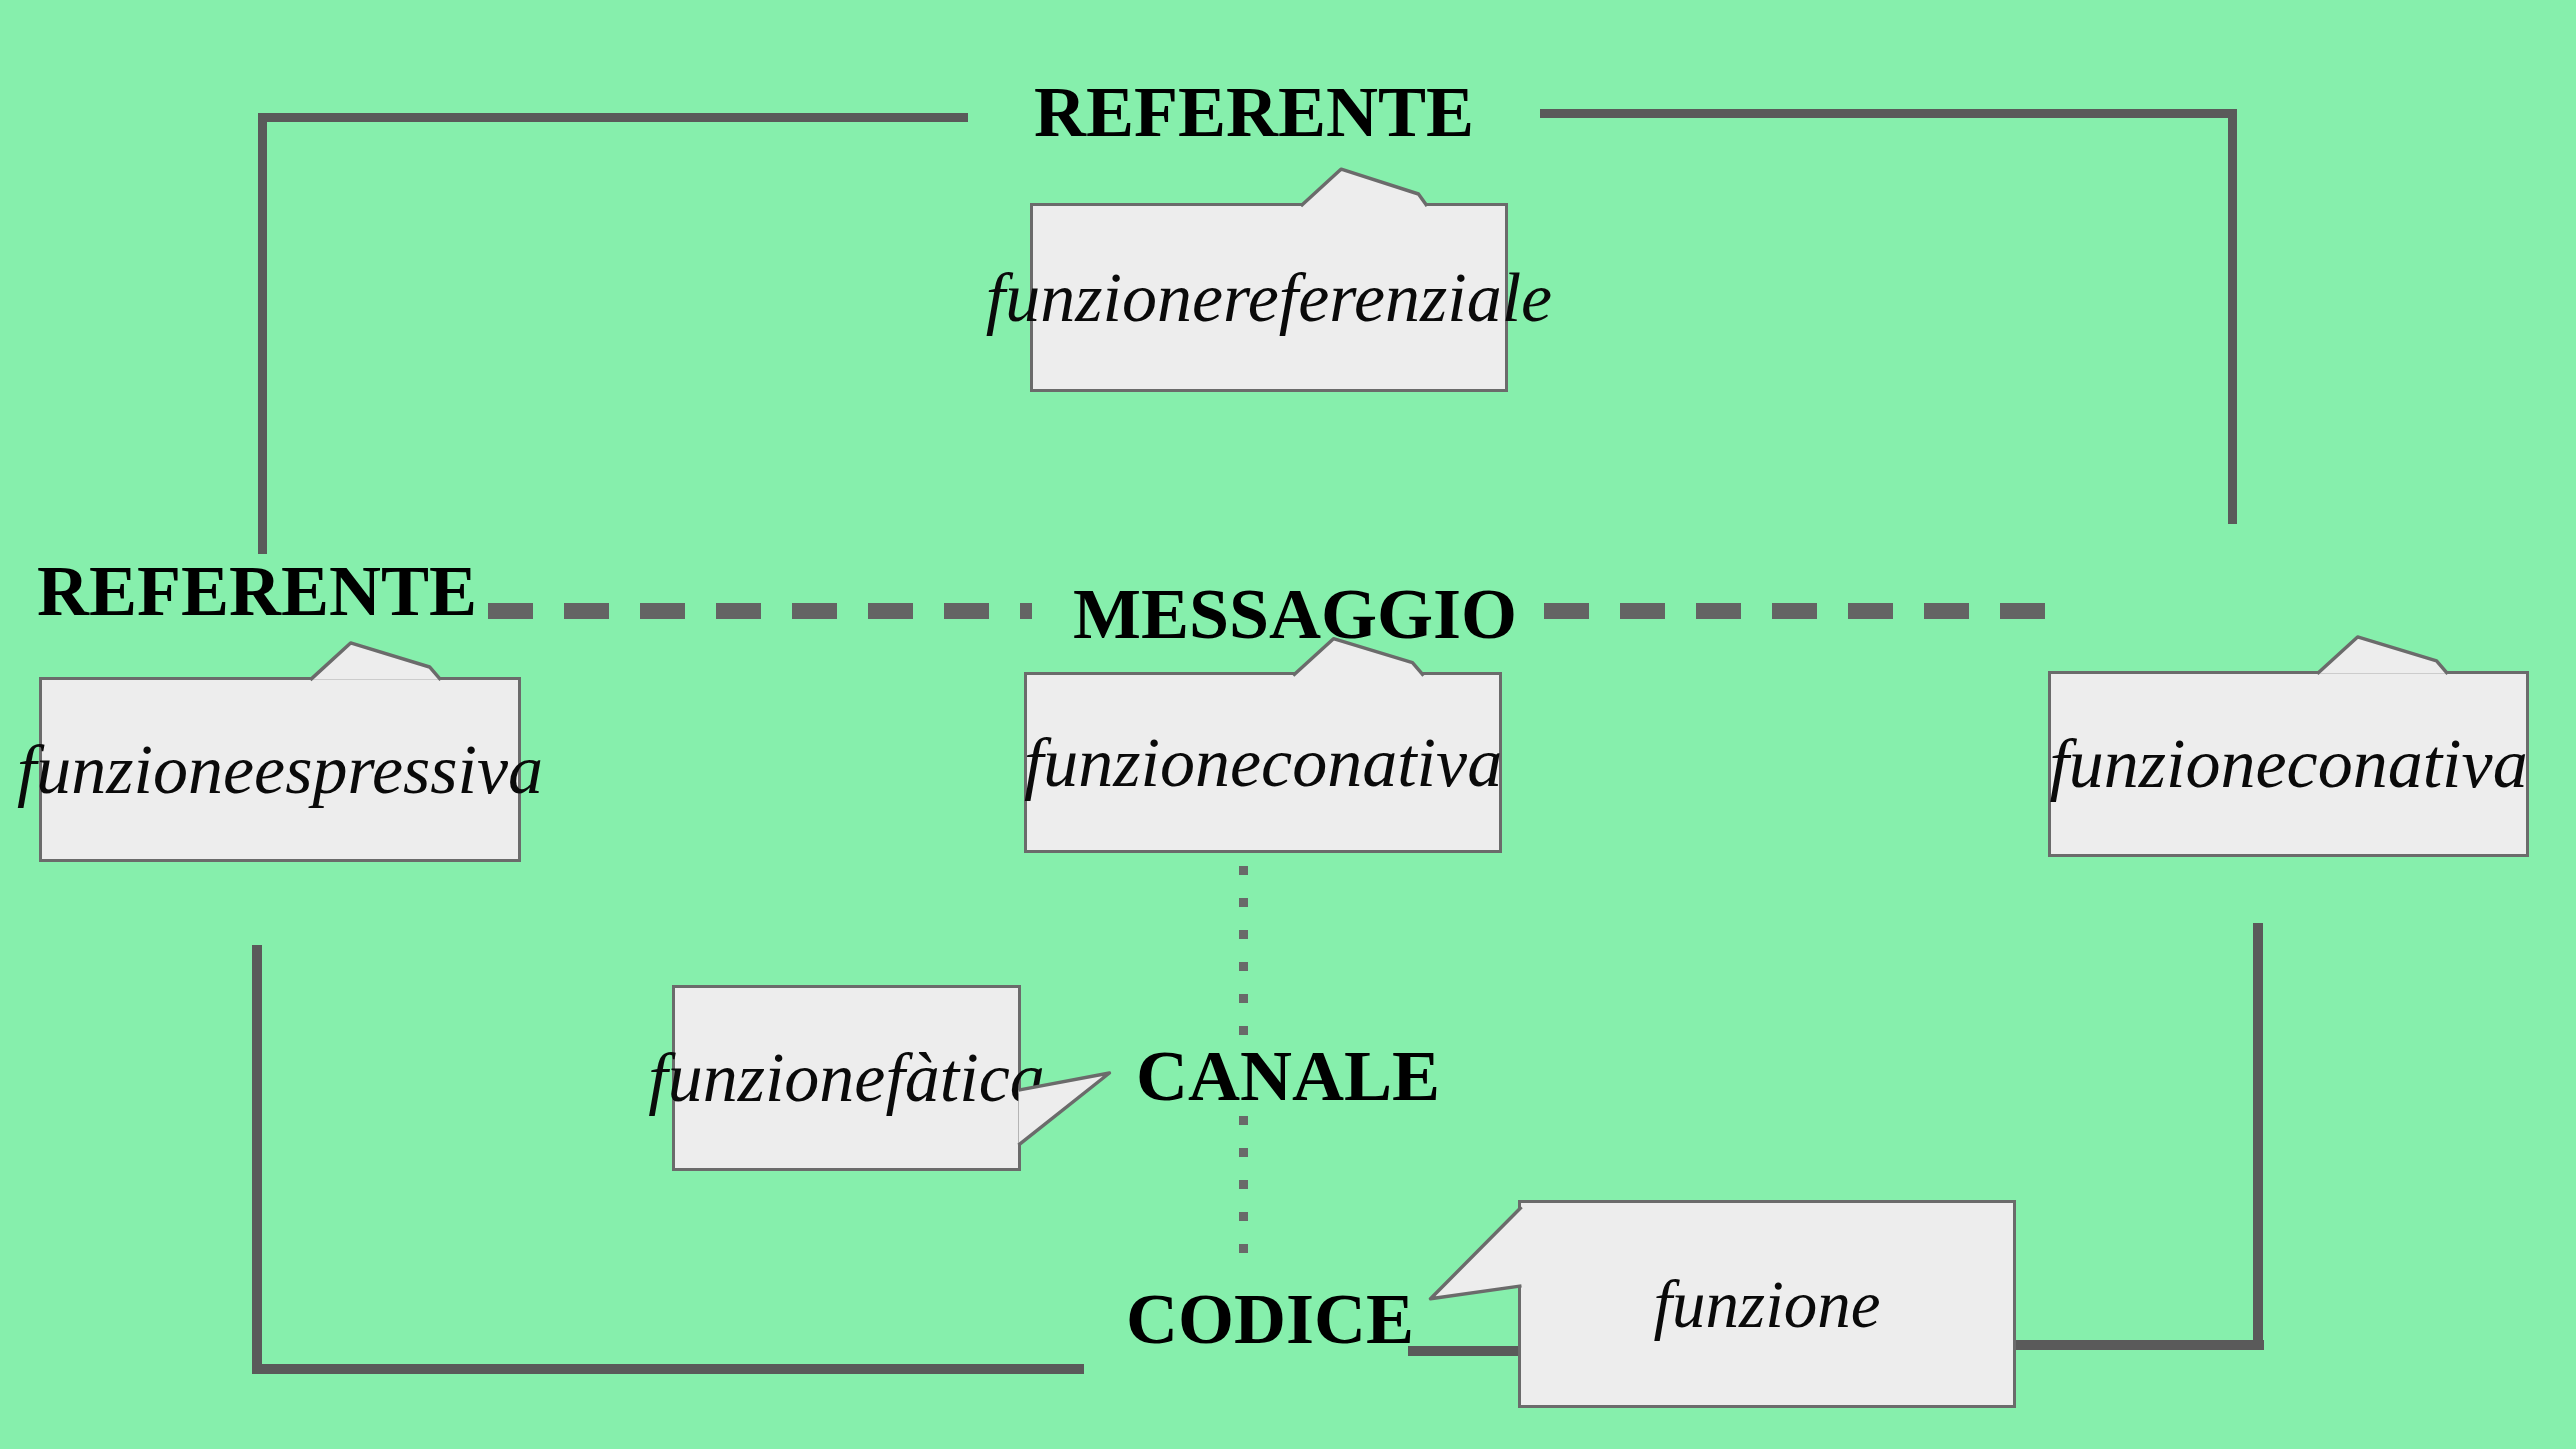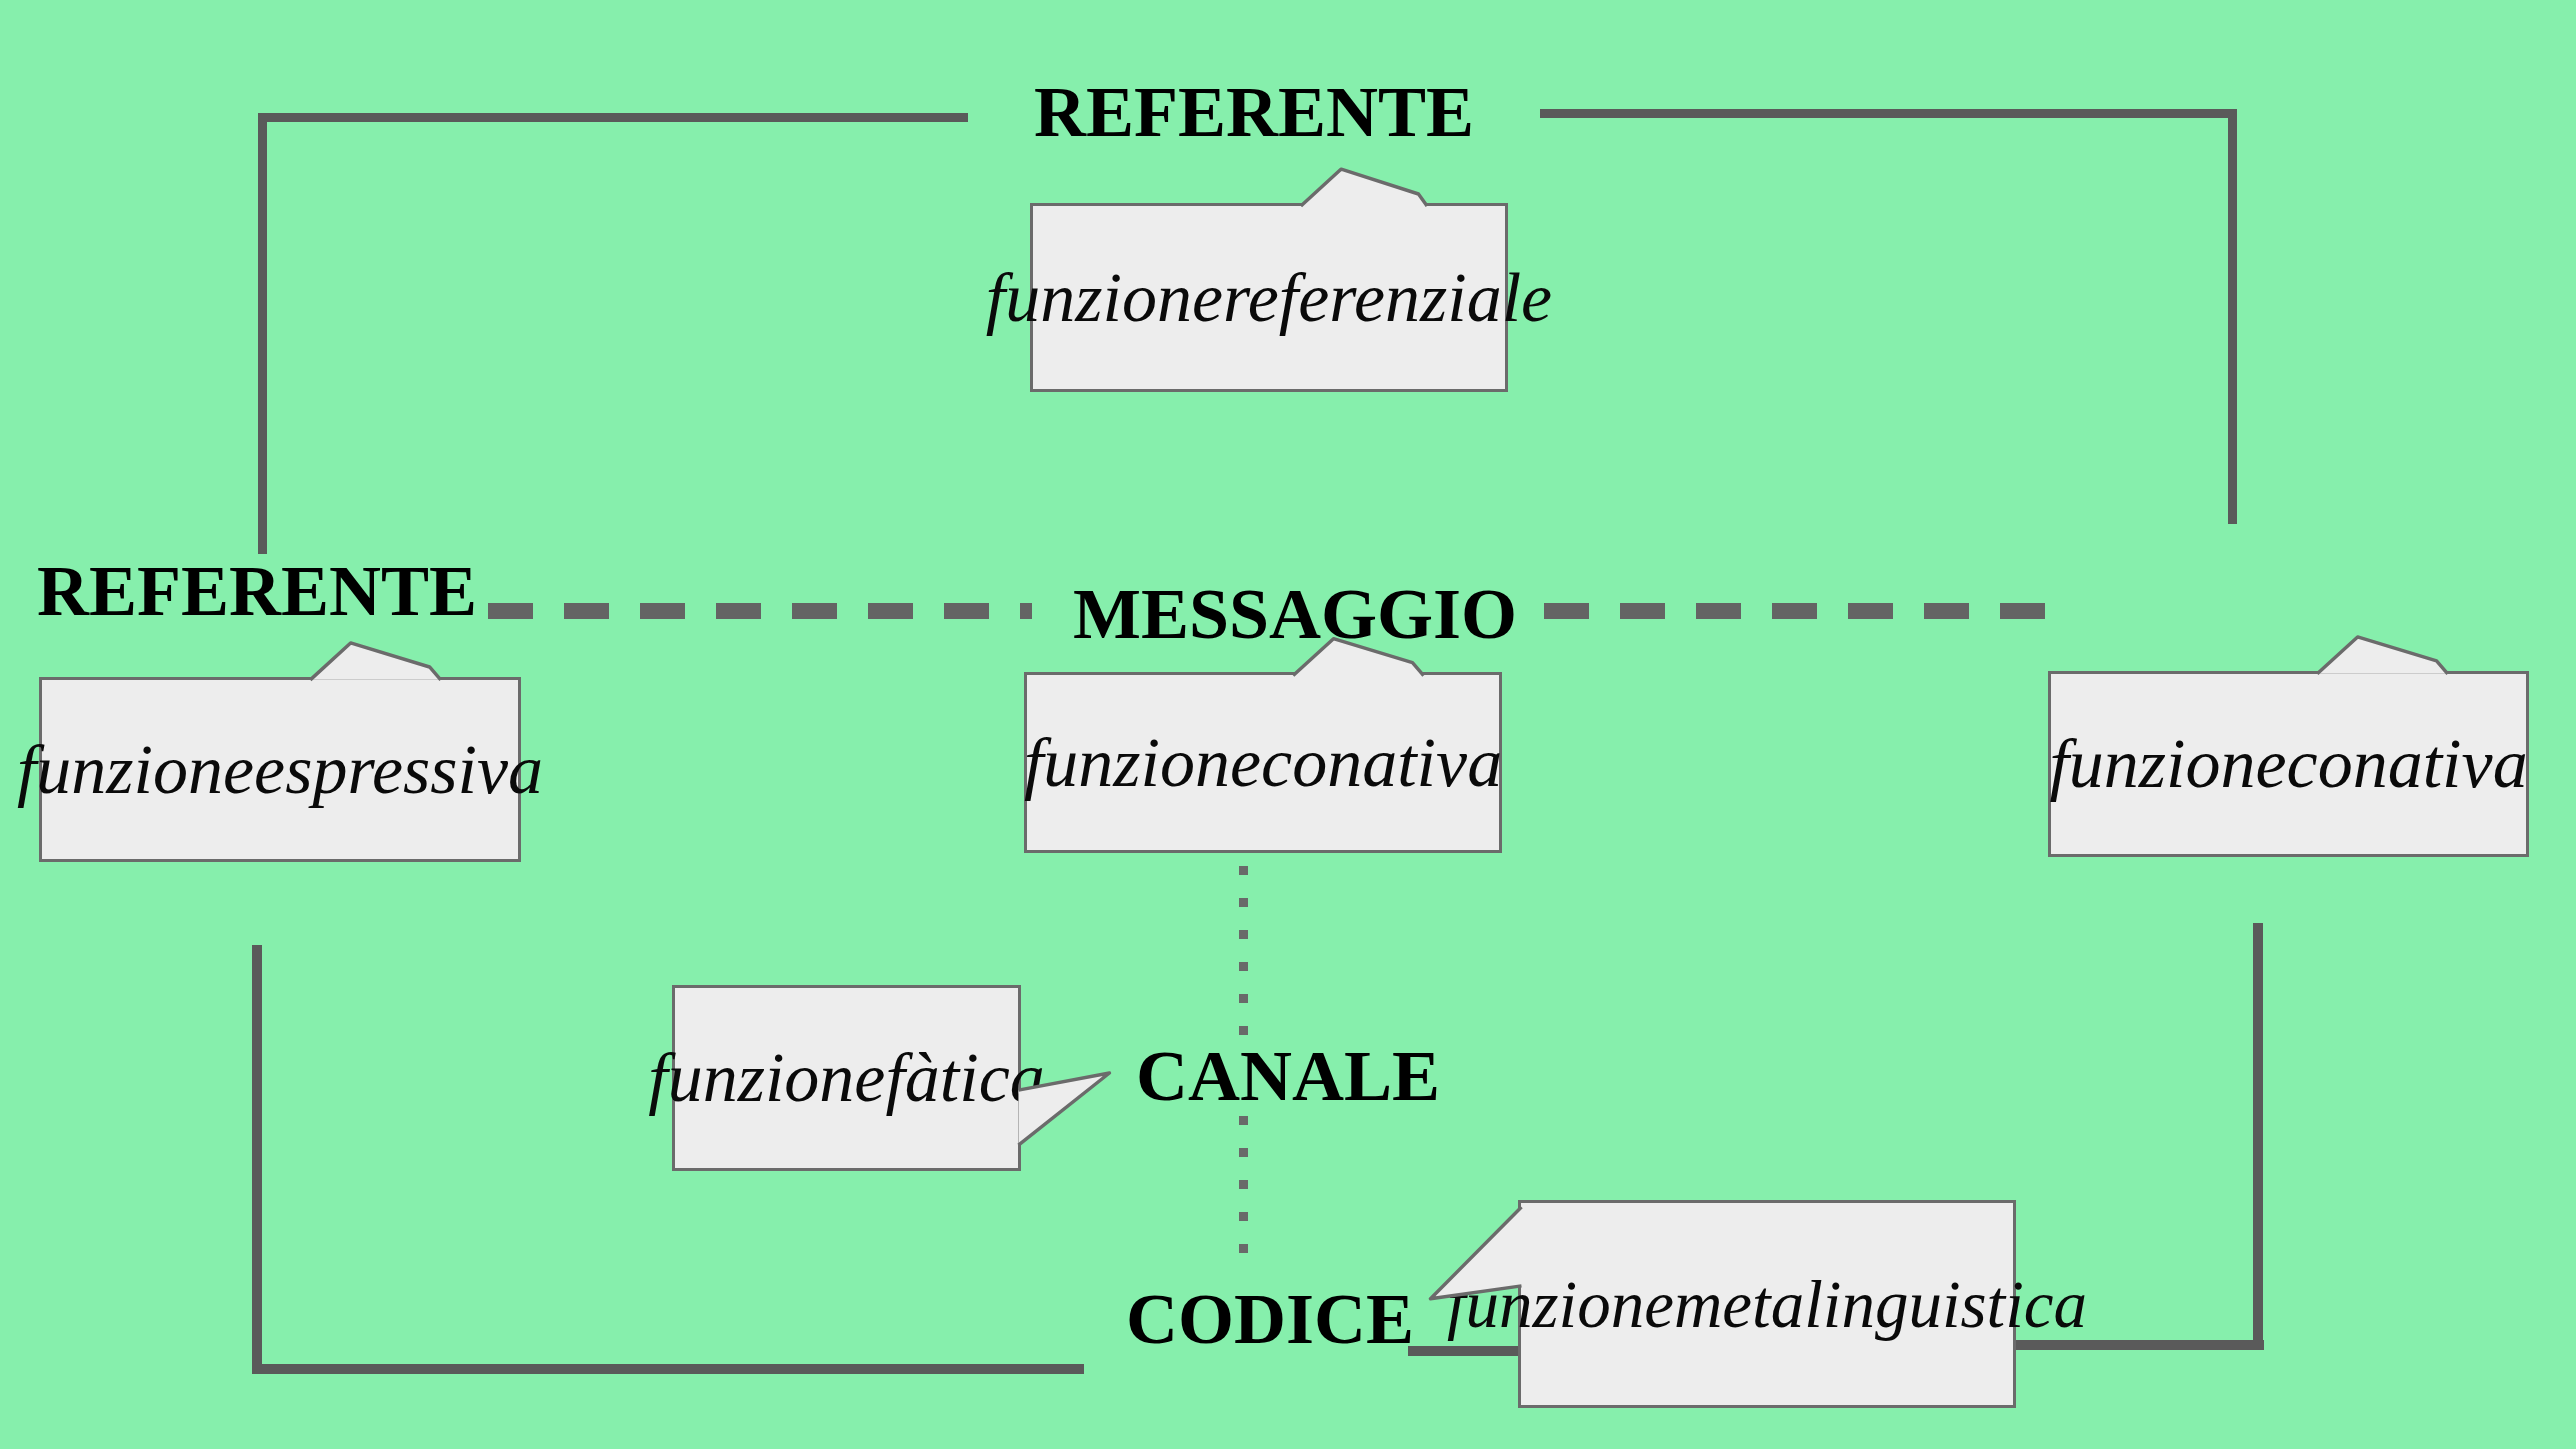--- a/index.html
+++ b/index.html
@@ -116,17 +116,16 @@
   <div class="callout c-conativa">
     <span>funzione</span>
     <span>conativa</span>
   </div>
   <div class="callout c-fatica">
     <span>funzione</span>
     <span>fàtica</span>
   </div>
   <div class="callout c-metalinguistica">
     <span>funzione</span>
-    <span>metalinguistica</span>
   </div>
 
 </div>
 
 
 </body></html>

